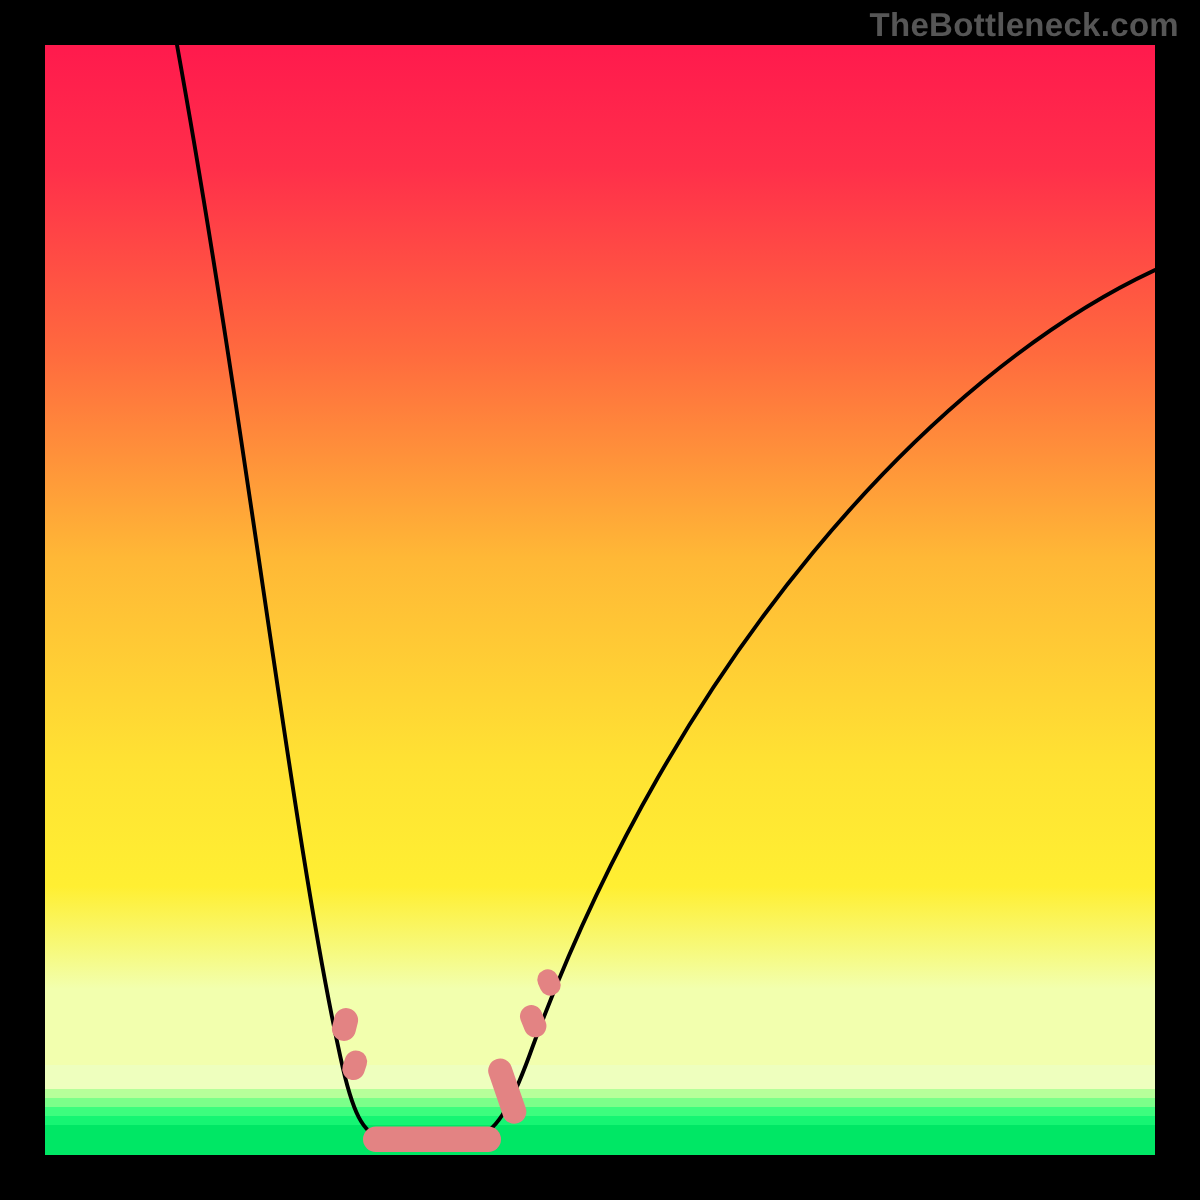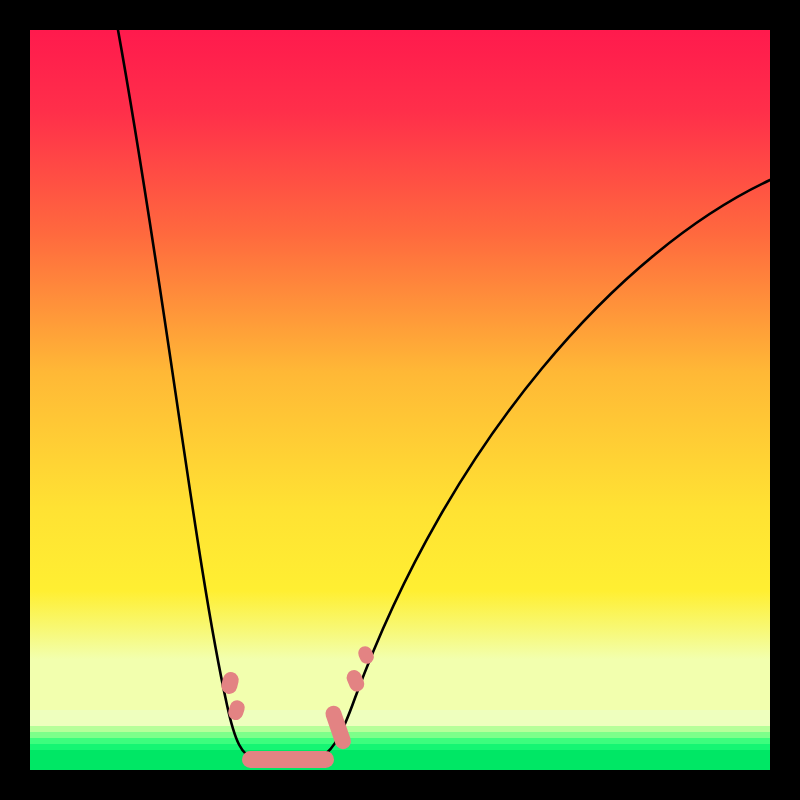--- a/index.html
+++ b/index.html
@@ -34,20 +34,21 @@
     top: 30px;
     width: 740px;
     height: 740px;
     display: block;
   }
 </style>
 </head>
 <body>
 <div class="frame">
 
+  <div class="watermark">TheBottleneck.com</div>
 
   <svg class="plot" viewBox="0 0 740 740" preserveAspectRatio="none">
     <defs>
 
       <linearGradient id="bg-grad" x1="0" y1="0" x2="0" y2="1">
         <stop offset="0" stop-color="#ff1a4d"></stop>
         <stop offset="0.12" stop-color="#ff2f4a"></stop>
         <stop offset="0.30" stop-color="#ff6a3e"></stop>
         <stop offset="0.50" stop-color="#ffb836"></stop>
         <stop offset="0.70" stop-color="#ffe233"></stop>

